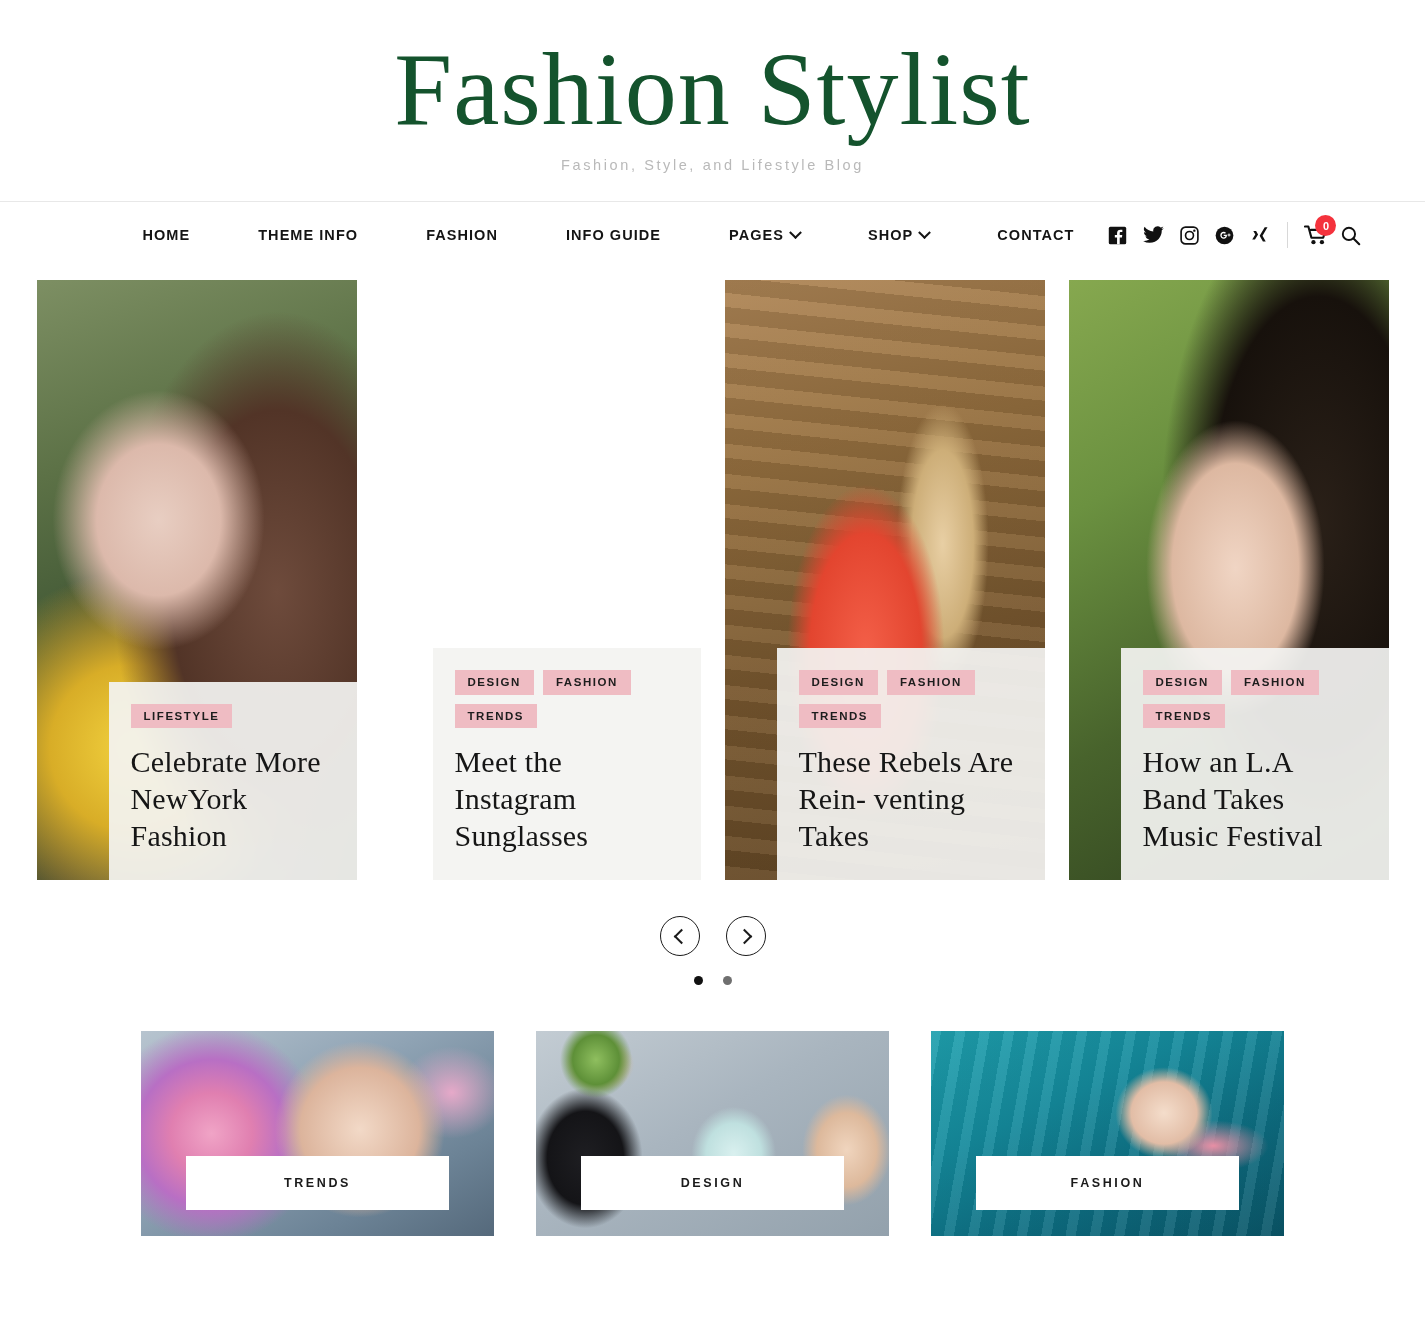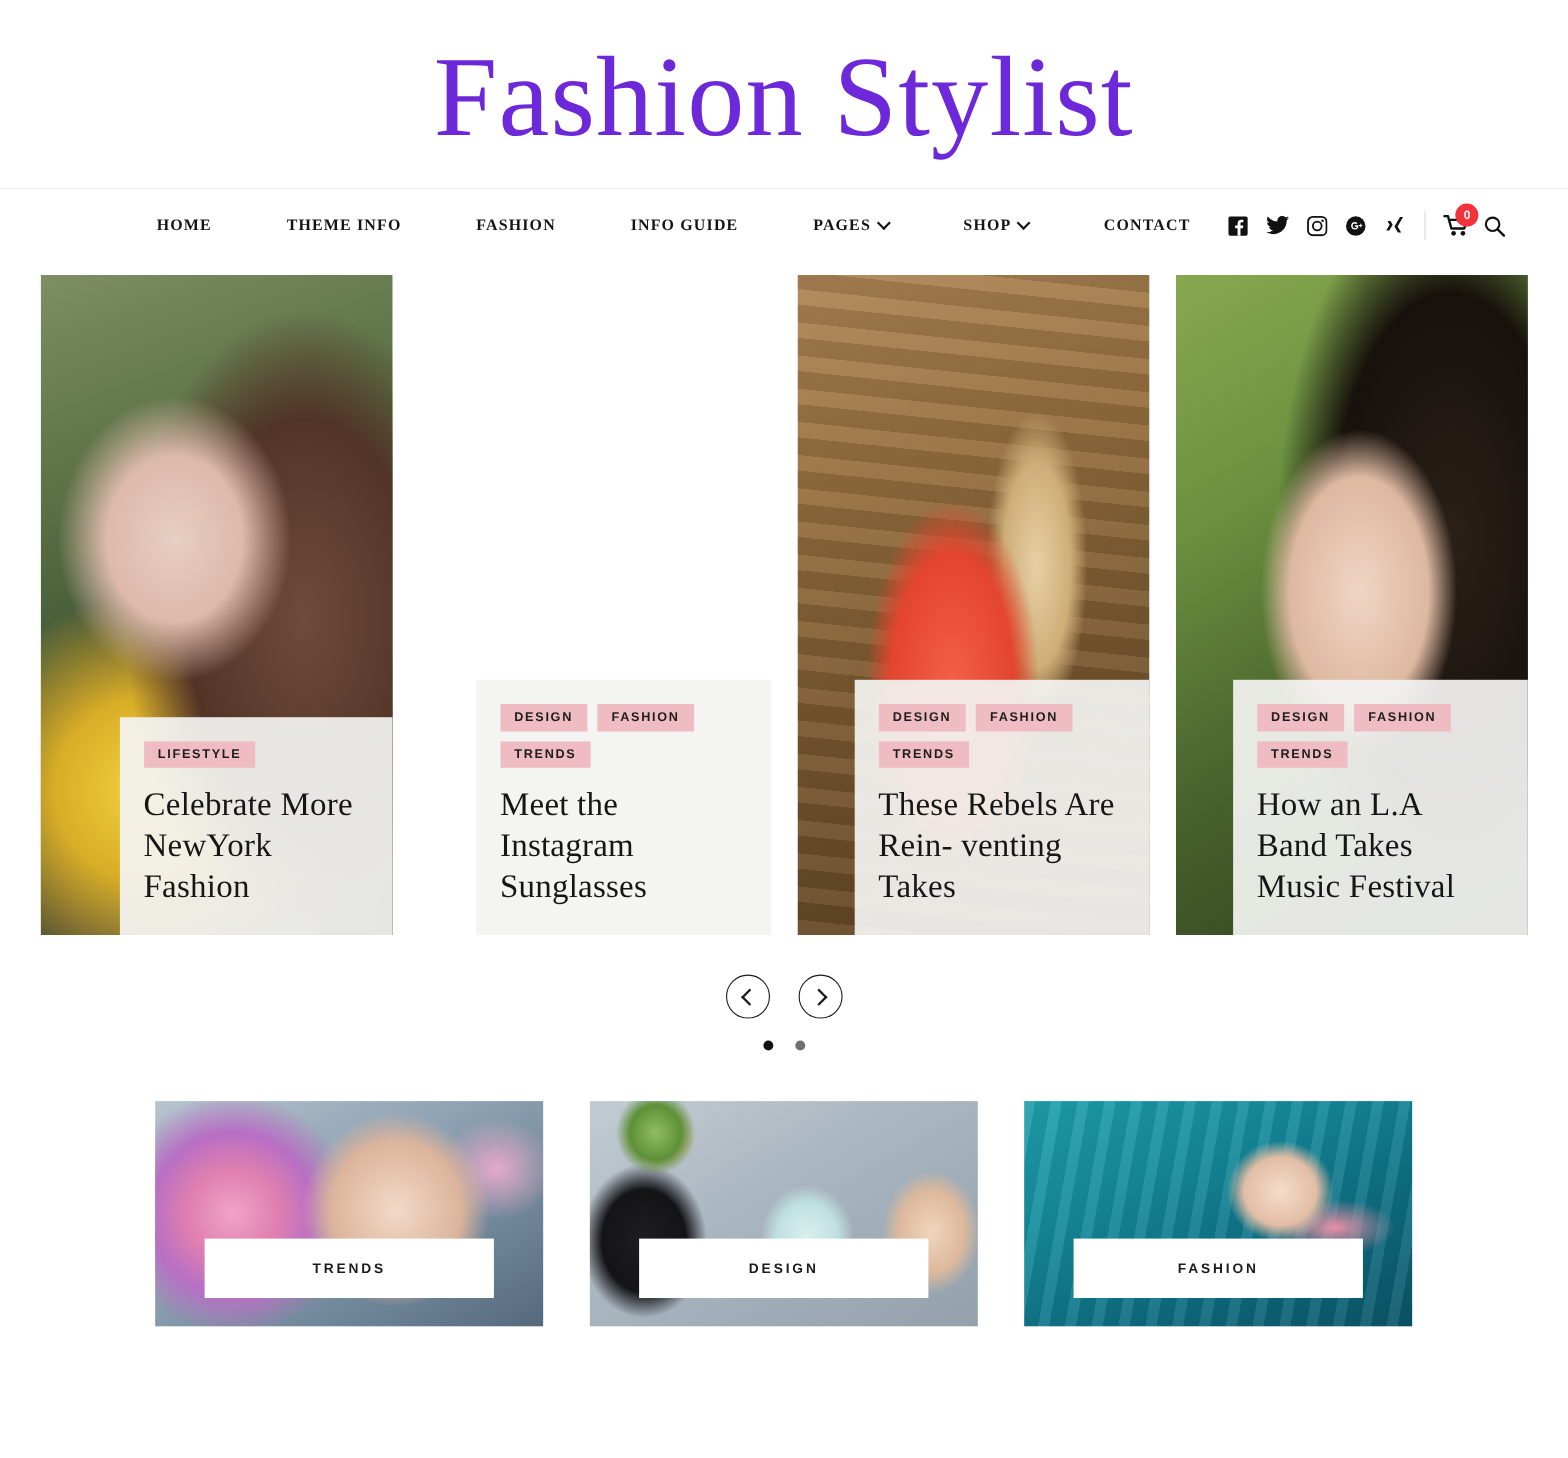--- a/index.html
+++ b/index.html
@@ -17,21 +17,21 @@
     padding-bottom:28px;
     text-align:center;
     background:#fff;
     border-bottom:1px solid #e8e8e8;
   }
   .site-title{
     font-family:"Liberation Serif", "DejaVu Serif", serif;
     font-size:104px;
     line-height:1.05;
     font-weight:400;
-    color:#6d28d9;
+    color:#14532d;
     letter-spacing:1px;
   }
   .site-tagline{
     margin-top:14px;
     font-size:14.5px;
     letter-spacing:2.6px;
     color:#b9b9b9;
     font-weight:400;
   }
 
@@ -48,21 +48,20 @@
     display:flex;
     align-items:center;
     width:1160px;
     justify-content:flex-start;
   }
   .nav-menu{
     display:flex;
     align-items:flex-end;
     list-style:none;
     gap:0;
-    font-family:Liberation Serif, serif;
   }
   .nav-item{
     display:flex;
     align-items:center;
     gap:7px;
     padding:0 34px;
     font-size:14.5px;
     font-weight:700;
     letter-spacing:1.05px;
     color:#141414;
@@ -271,20 +270,21 @@
       radial-gradient(ellipse 20% 16% at 80% 56%, #e88fa5 0%, rgba(225,130,160,0) 78%),
       repeating-linear-gradient(100deg, rgba(255,255,255,0.08) 0 10px, rgba(0,0,0,0.06) 10px 24px),
       linear-gradient(155deg,#1fa0ae 0%,#148a9c 35%,#0d6c80 68%,#0a5567 100%);
   }
 </style>
 </head>
 <body>
 
 <header class="site-header">
   <div class="site-title">Fashion Stylist</div>
+  <div class="site-tagline">Fashion, Style, and Lifestyle Blog</div>
 </header>
 
 <nav class="nav-bar">
   <div class="nav-inner">
     <ul class="nav-menu">
       <li class="nav-item">
         <span>HOME</span>
       </li>
       <li class="nav-item">
         <span>THEME INFO</span>

